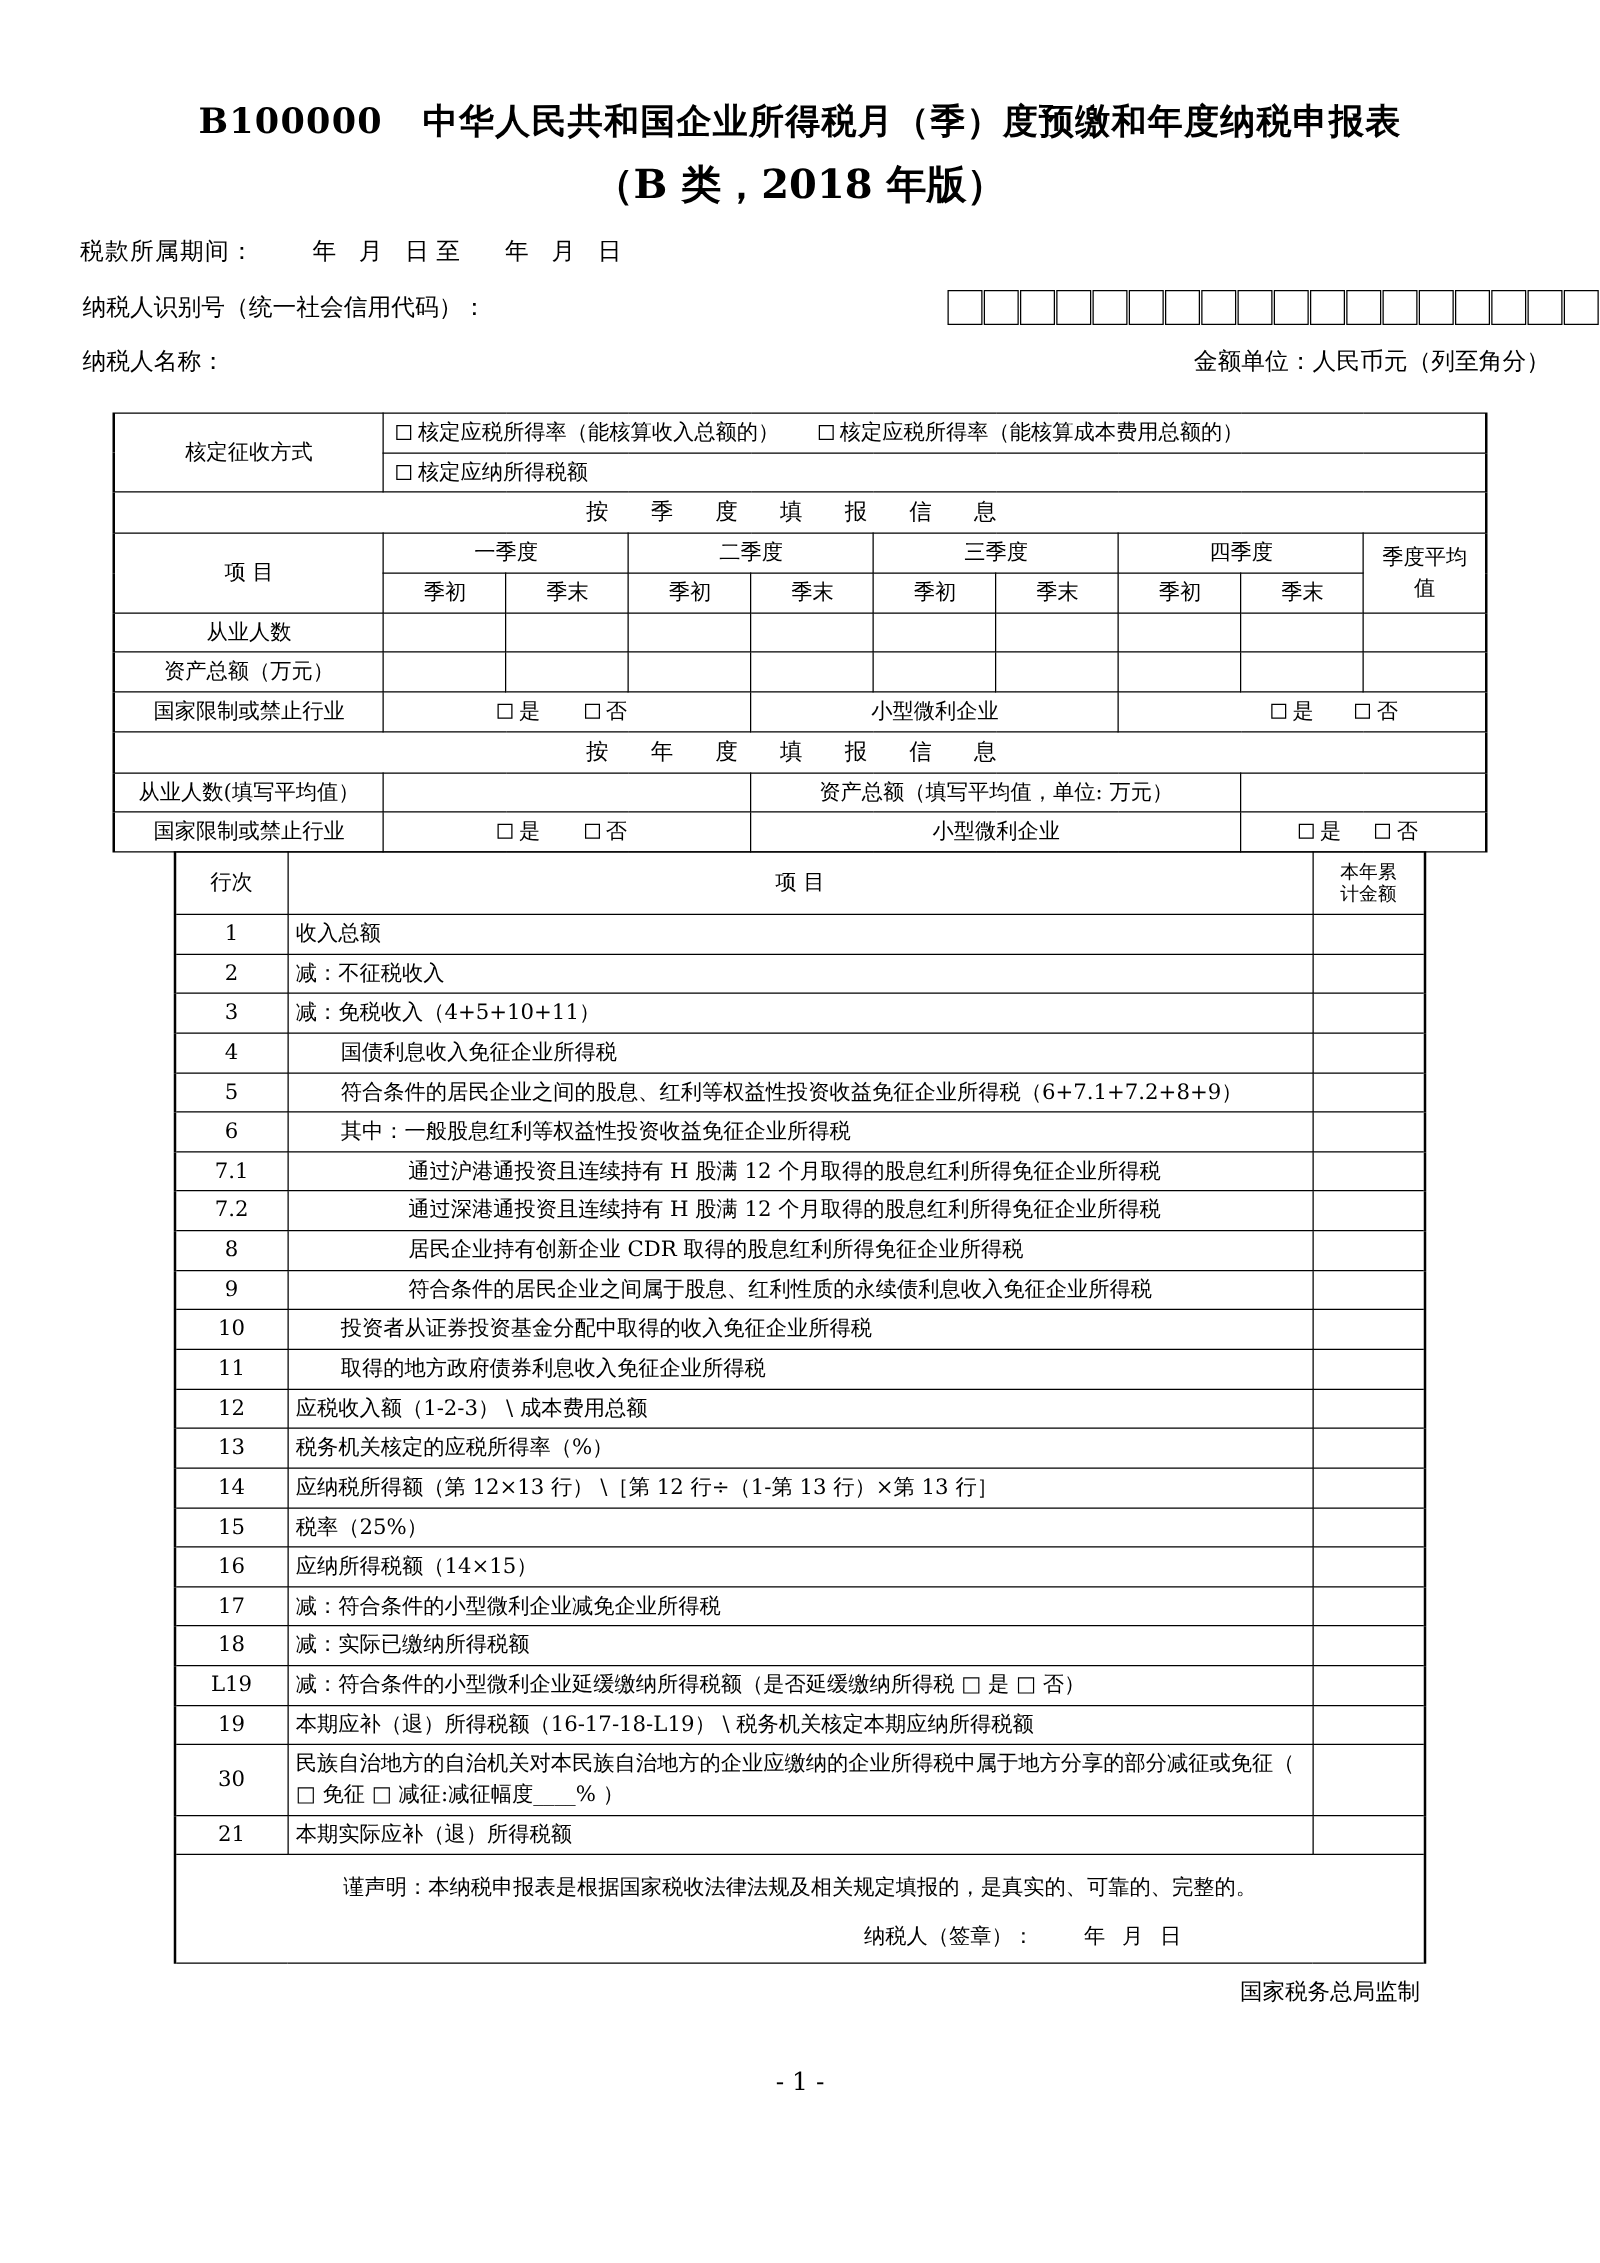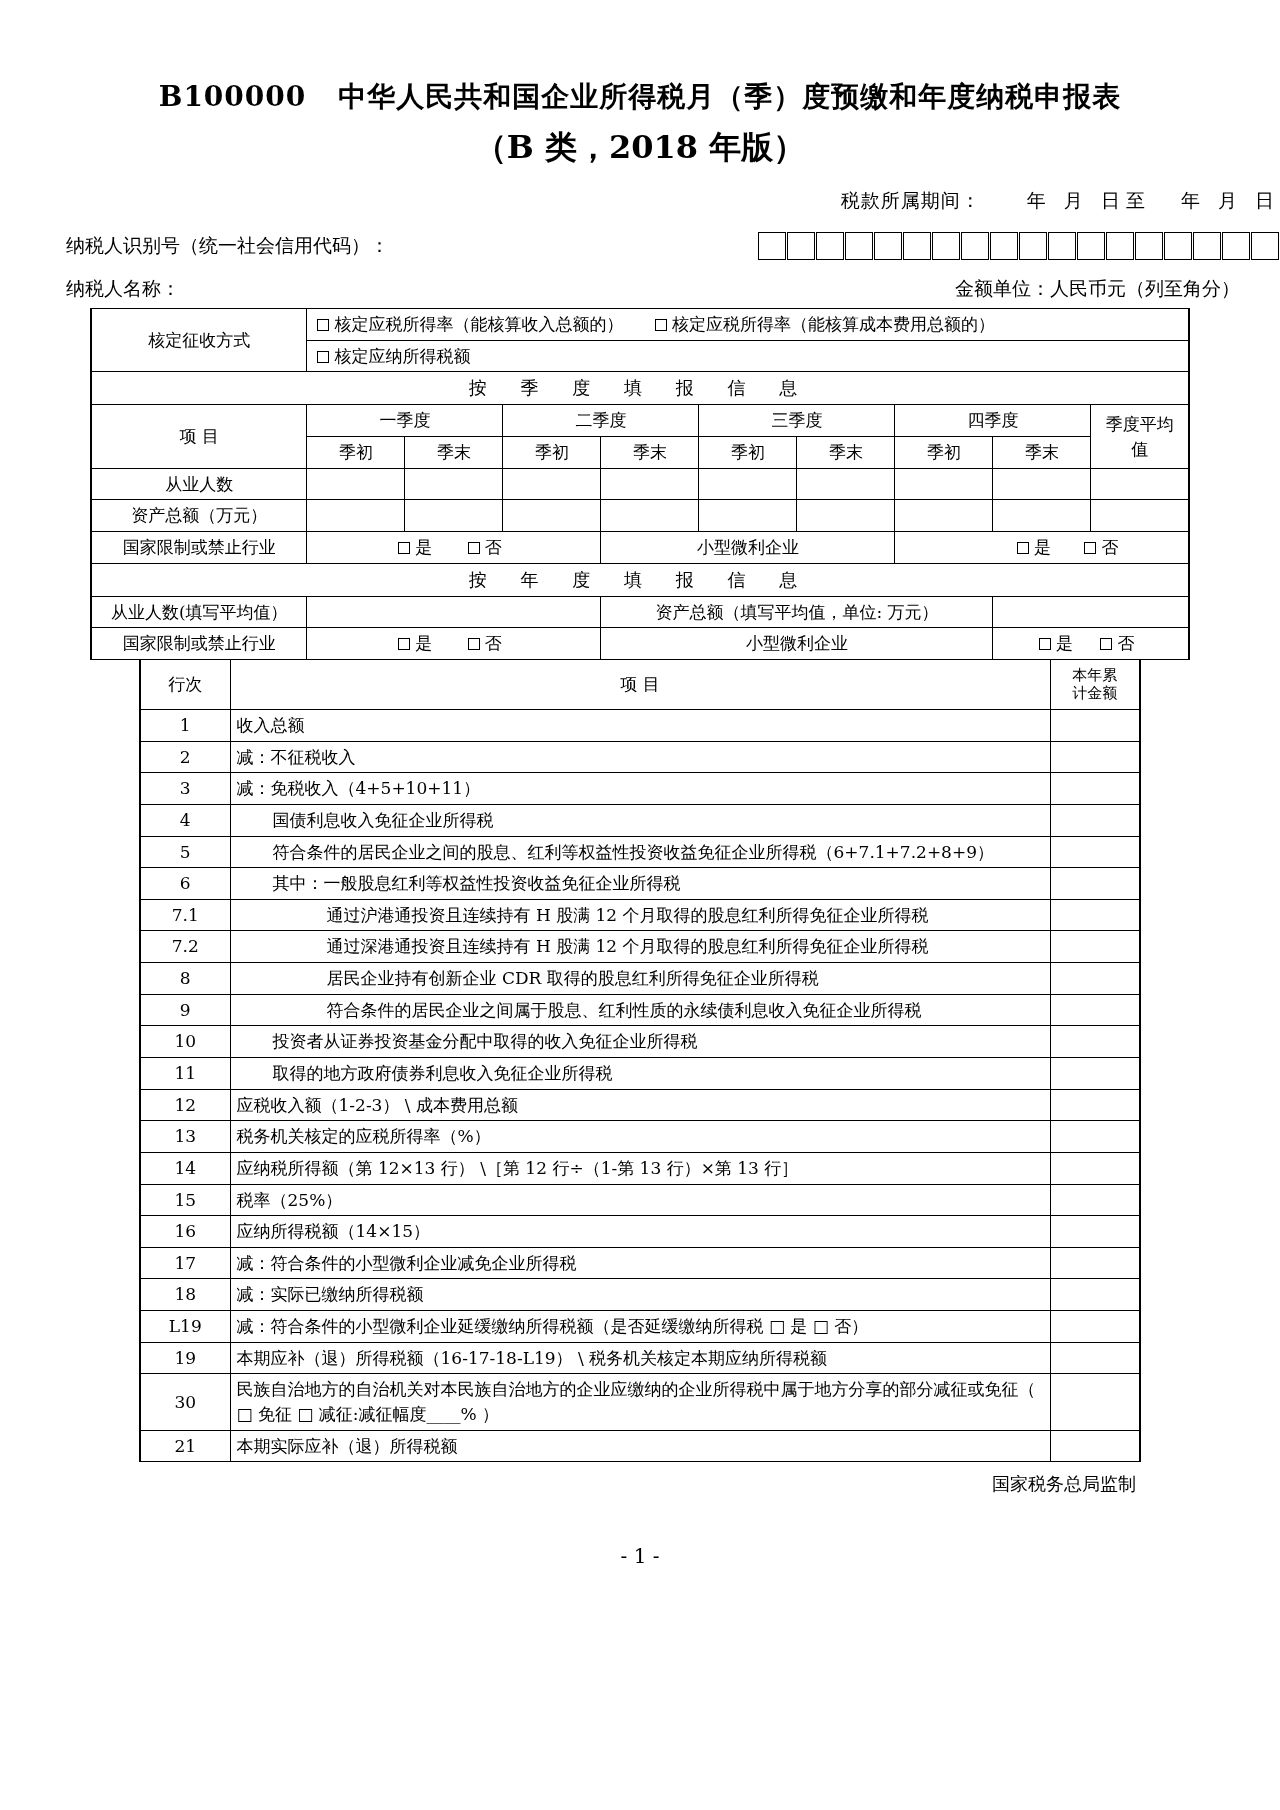--- a/index.html
+++ b/index.html
@@ -36,25 +36,24 @@
     margin-right: 32px;
     font-family: "DejaVu Serif", "Liberation Serif", serif;
   }
   .title-line2 {
     font-size: 32px;
     font-weight: 700;
     margin-top: 10px;
   }
 
   .period-line {
-    text-align: right;
+    text-align: left;
     font-size: 19px;
     margin-top: 18px;
     padding-left: 64px;
-    margin-left: 41px;
   }
   .period-label { letter-spacing: 1px; }
   .period-blanks { letter-spacing: 6px; margin-left: 46px; }
   .period-blanks2 { letter-spacing: 6px; margin-left: 30px; }
 
   
   .idrow {
     display: flex;
     align-items: center;
     margin-top: 18px;
@@ -80,21 +79,21 @@
     justify-content: space-between;
     padding: 0 40px 0 66px;
     margin-top: 16px;
     font-size: 19px;
   }
 
   
   table.form {
     border-collapse: collapse;
     width: 1000px;
-    margin: 6px auto 0 auto;
+    margin: 28px auto 0 auto;
     font-size: 17px;
     table-layout: fixed;
     padding-left: 16px;
   }
   table.form td {
     border: 1px solid #000;
     padding: 3px 6px;
     vertical-align: middle;
     line-height: 1.45;
   }
@@ -450,19 +449,27 @@
           <td class="thick-r"></td>
         </tr>
         <tr>
           <td class="c thick-l num h30">21</td>
           <td class="l">本期实际应补（退）所得税额</td>
           <td class="thick-r"></td>
         </tr>
       </tbody>
 
     <tbody>
+        <tr>
+      <td class="thick-l thick-r" colspan="3" style="padding:6px 10px 4px 10px;">
+        <div class="declare">谨声明：本纳税申报表是根据国家税收法律法规及相关规定填报的，是真实的、可靠的、完整的。</div>
+        <div class="sign-line">
+          <span>纳税人（签章）：</span><span class="sign-blanks">年    月    日</span>
+        </div>
+      </td>
+    </tr>
 
   </tbody>
     </table>
 
   <div class="supervisor">国家税务总局监制</div>
   <div class="pagenum num">- 1 -</div>
 </div>
 
 </body></html>

